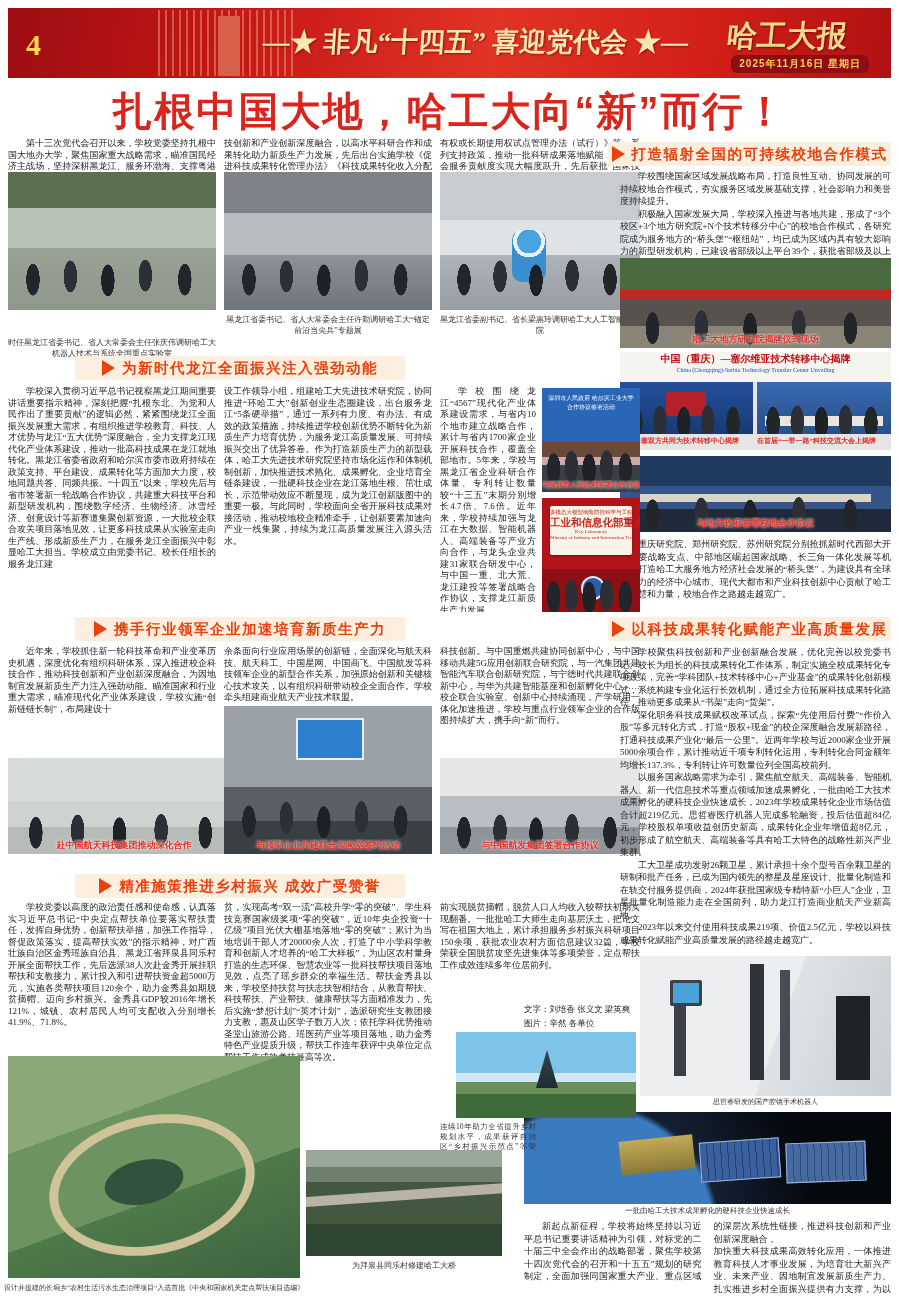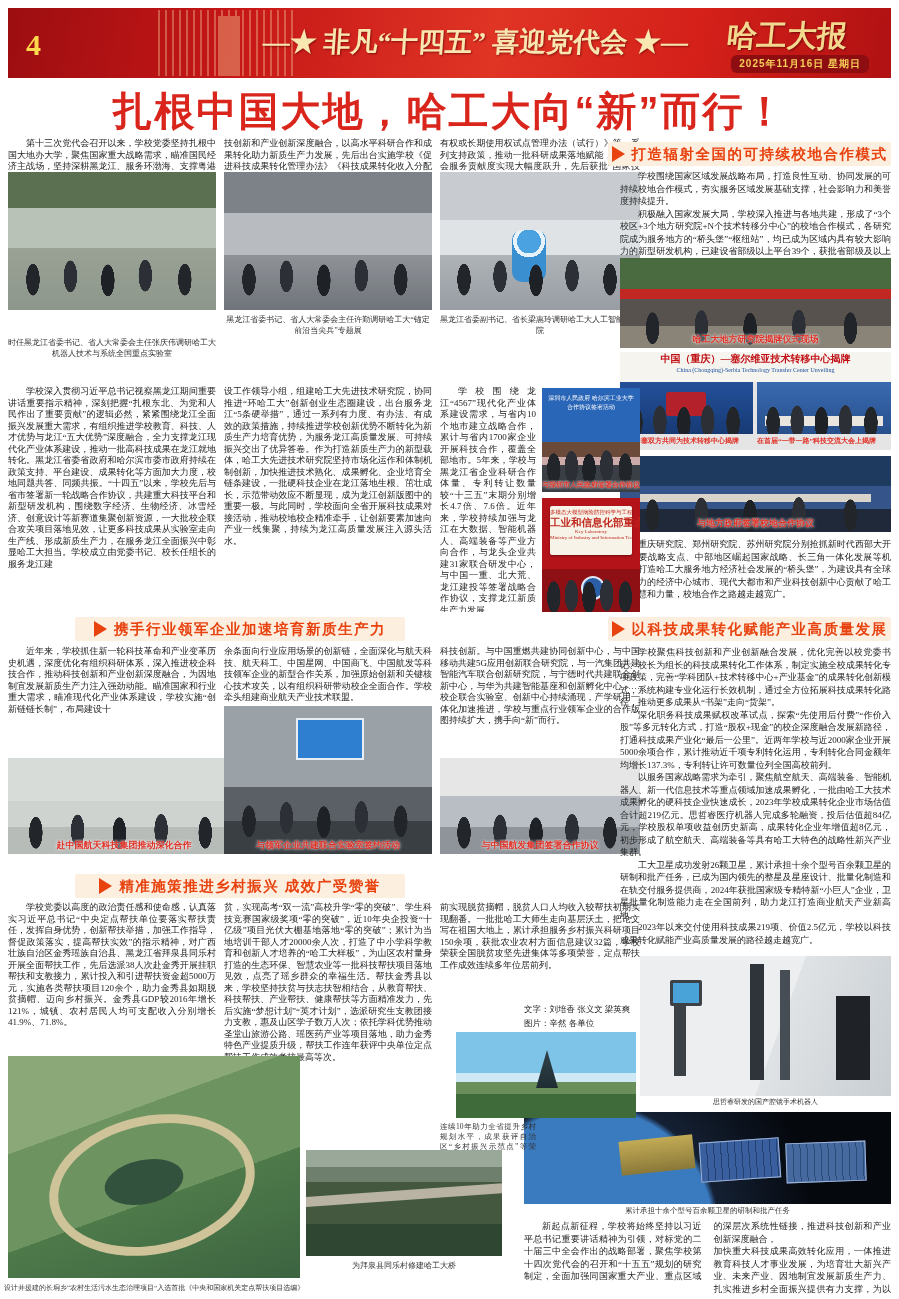--- a/index.html
+++ b/index.html
@@ -135,20 +135,24 @@
   </div>
   <div class="ph" style="left:620px;top:456px;width:271px;height:76px;background:linear-gradient(#1f3a5f 0 40%,#35558a 40% 70%,#20293a 70%);">
     <div class="abs" style="left:20px;top:38px;right:20px;height:8px;background:#d8d4ca;"></div>
     <div class="figs"></div>
     <div class="rs">与地方政府签署校地合作协议</div>
   </div>
   <div class="abs bt rail-bt" style="left:620px;top:538px;width:271px;height:74px;">
     <p>重庆研究院、郑州研究院、苏州研究院分别抢抓新时代西部大开发重要战略支点、中部地区崛起国家战略、长三角一体化发展等机遇，打造哈工大服务地方经济社会发展的“桥头堡”，为建设具有全球影响力的经济中心城市、现代大都市和产业科技创新中心贡献了哈工大智慧和力量，校地合作之路越走越宽广。</p>
   </div>
 
+  <div class="abs sech" style="left:75px;top:356px;width:330px;">
+    <span class="tri"></span>
+    <span class="t">为新时代龙江全面振兴注入强劲动能</span>
+  </div>
   <div class="abs bt" style="left:8px;top:386px;width:208px;height:226px;">
       <p>学校深入贯彻习近平总书记视察黑龙江期间重要讲话重要指示精神，深刻把握“扎根东北、为党和人民作出了重要贡献”的逻辑必然，紧紧围绕龙江全面振兴发展重大需求，有组织推进学校教育、科技、人才优势与龙江“五大优势”深度融合，全力支撑龙江现代化产业体系建设，推动一批高科技成果在龙江就地转化。黑龙江省委省政府和哈尔滨市委市政府持续在政策支持、平台建设、成果转化等方面加大力度，校地同题共答、同频共振。“十四五”以来，学校先后与省市签署新一轮战略合作协议，共建重大科技平台和新型研发机构，围绕数字经济、生物经济、冰雪经济、创意设计等新赛道集聚创新资源，一大批校企联合攻关项目落地见效，让更多科技成果从实验室走向生产线、形成新质生产力，在服务龙江全面振兴中彰显哈工大担当。学校成立由党委书记、校长任组长的服务龙江建</p>
     </div>
   <div class="abs bt" style="left:224px;top:386px;width:208px;height:226px;">
       <p class="ni">设工作领导小组，组建哈工大先进技术研究院，协同推进“环哈工大”创新创业生态圈建设，出台服务龙江“5条硬举措”，通过一系列有力度、有办法、有成效的政策措施，持续推进学校创新优势不断转化为新质生产力培育优势，为服务龙江高质量发展、可持续振兴交出了优异答卷。作为打造新质生产力的新型载体，哈工大先进技术研究院坚持市场化运作和体制机制创新，加快推进技术熟化、成果孵化、企业培育全链条建设，一批硬科技企业在龙江落地生根、茁壮成长，示范带动效应不断显现，成为龙江创新版图中的重要一极。与此同时，学校面向全省开展科技成果对接活动，推动校地校企精准牵手，让创新要素加速向产业一线集聚，持续为龙江高质量发展注入源头活水。</p>
     </div>
   <div class="abs bt" style="left:440px;top:386px;width:96px;height:226px;">
       <p>学校围绕龙江“4567”现代化产业体系建设需求，与省内10个地市建立战略合作，累计与省内1700家企业开展科技合作，覆盖全部地市。5年来，学校与黑龙江省企业科研合作体量、专利转让数量较“十三五”末期分别增长4.7倍、7.6倍。近年来，学校持续加强与龙江在大数据、智能机器人、高端装备等产业方向合作，与龙头企业共建31家联合研发中心，与中国一重、北大荒、龙江建投等签署战略合作协议，支撑龙江新质生产力发展。</p>
     </div>
   <div class="ph" style="left:542px;top:388px;width:98px;height:104px;background:linear-gradient(#2a66b8 0 52%,#6b4a3a 52% 66%,#caa 66% 74%,#3a3f46 74%);">
@@ -212,21 +216,21 @@
     <div class="abs" style="left:110px;top:8px;width:14px;height:116px;background:#2f343a;"></div>
     <div class="abs" style="left:140px;top:14px;width:10px;height:110px;background:#474d54;"></div>
     <div class="abs" style="left:196px;top:40px;width:34px;height:84px;background:#1f2328;"></div>
   </div>
   <div class="abs capl" style="left:640px;top:1098px;width:251px;">思哲睿研发的国产腔镜手术机器人</div>
   <div class="ph" style="left:524px;top:1112px;width:367px;height:92px;background:radial-gradient(circle at 18% 130%,#3a7abf 0 38%,#142033 40%,#05080d 70%);">
     <div class="abs" style="left:96px;top:26px;width:74px;height:34px;background:linear-gradient(#c2ab56,#8a7838);transform:rotate(-6deg);"></div>
     <div class="abs" style="left:176px;top:28px;width:78px;height:38px;background:repeating-linear-gradient(90deg,#3a5f9e 0 6px,#24406e 6px 7px),#3a5f9e;transform:rotate(-4deg);border:1px solid #9fb4d8;"></div>
     <div class="abs" style="left:262px;top:30px;width:78px;height:38px;background:repeating-linear-gradient(90deg,#46699f 0 6px,#2a4a78 6px 7px),#46699f;transform:rotate(-2deg);border:1px solid #9fb4d8;"></div>
   </div>
-  <div class="abs capl" style="left:524px;top:1206px;width:367px;font-size:7.5px;">累计承担十余个型号百余颗卫星的研制和批产任务</div>
+  <div class="abs capl" style="left:524px;top:1206px;width:367px;font-size:7.5px;">一批由哈工大技术成果孵化的硬科技企业快速成长</div>
   <div class="abs closing" style="left:524px;top:1220px;width:367px;height:78px;">
     <p>新起点新征程，学校将始终坚持以习近平总书记重要讲话精神为引领，对标党的二十届三中全会作出的战略部署，聚焦学校第十四次党代会的召开和“十五五”规划的研究制定，全面加强同国家重大产业、重点区域的深层次系统性链接，推进科技创新和产业创新深度融合，</p>
     <p class="ni">加快重大科技成果高效转化应用，一体推进教育科技人才事业发展，为培育壮大新兴产业、未来产业、因地制宜发展新质生产力、扎实推进乡村全面振兴提供有力支撑，为以中国式现代化全面推进强国建设、民族复兴伟业作出新的更大贡献。</p>
   </div>
 
   <div class="abs sech" style="left:75px;top:874px;width:330px;">
     <span class="tri"></span>
     <span class="t">精准施策推进乡村振兴 成效广受赞誉</span>
   </div>
   <div class="abs bt" style="left:8px;top:902px;width:208px;height:152px;">

